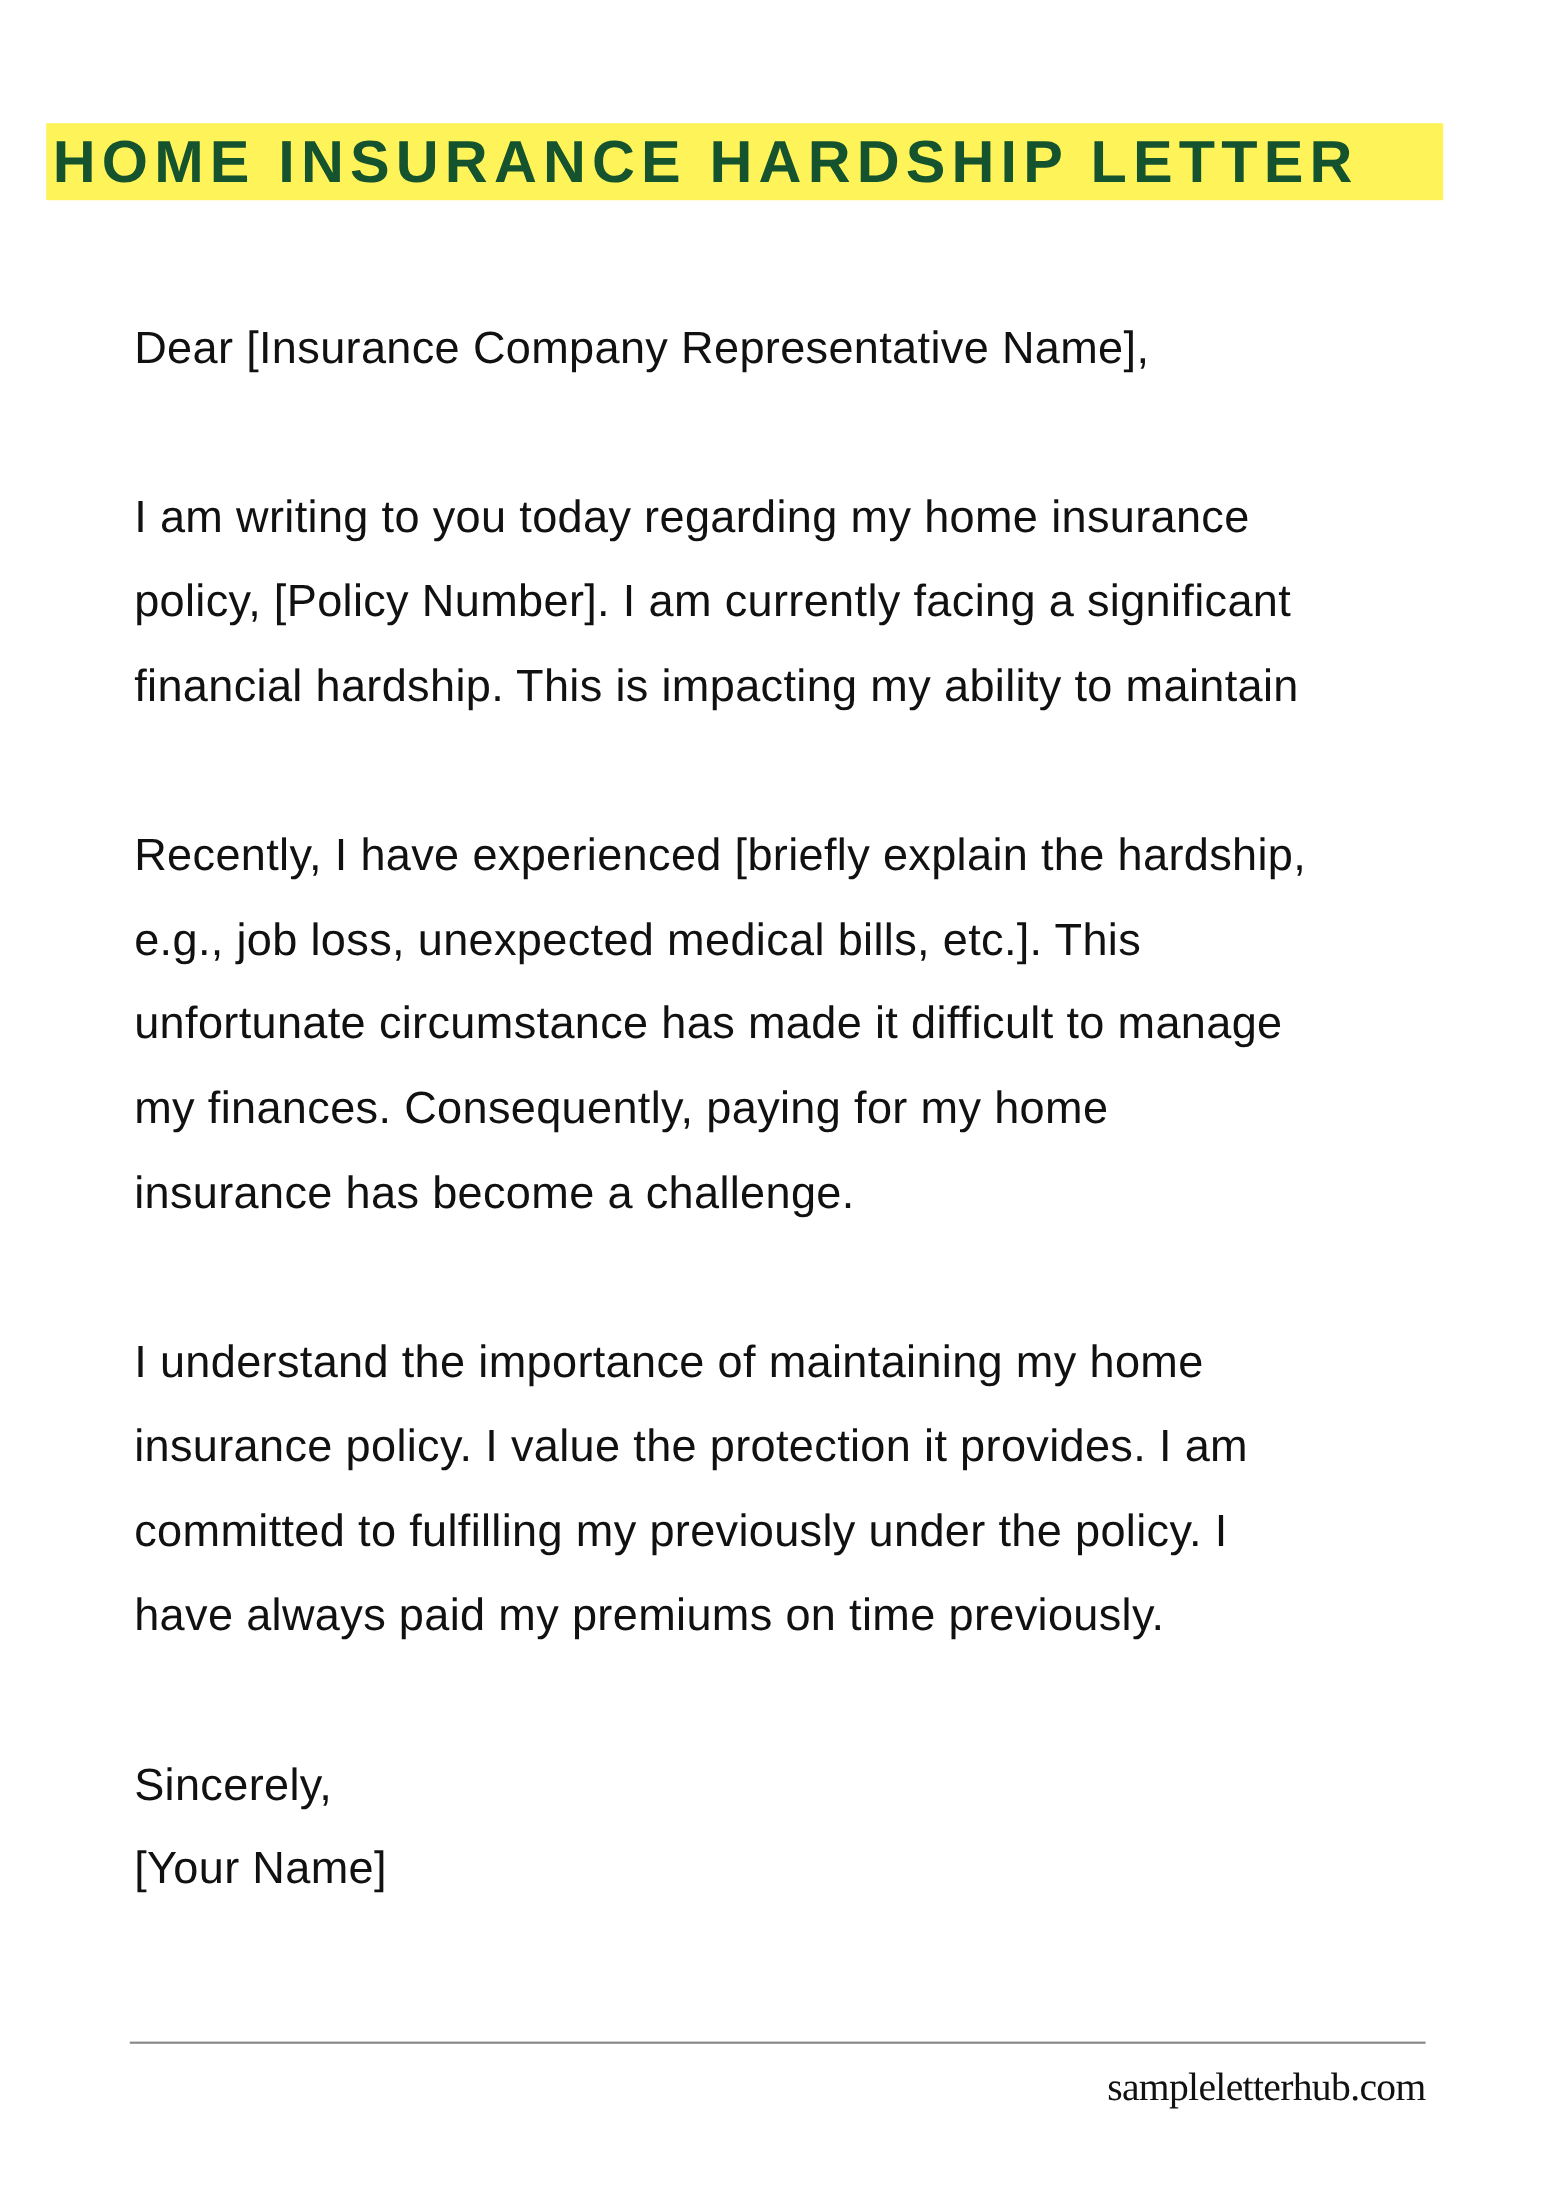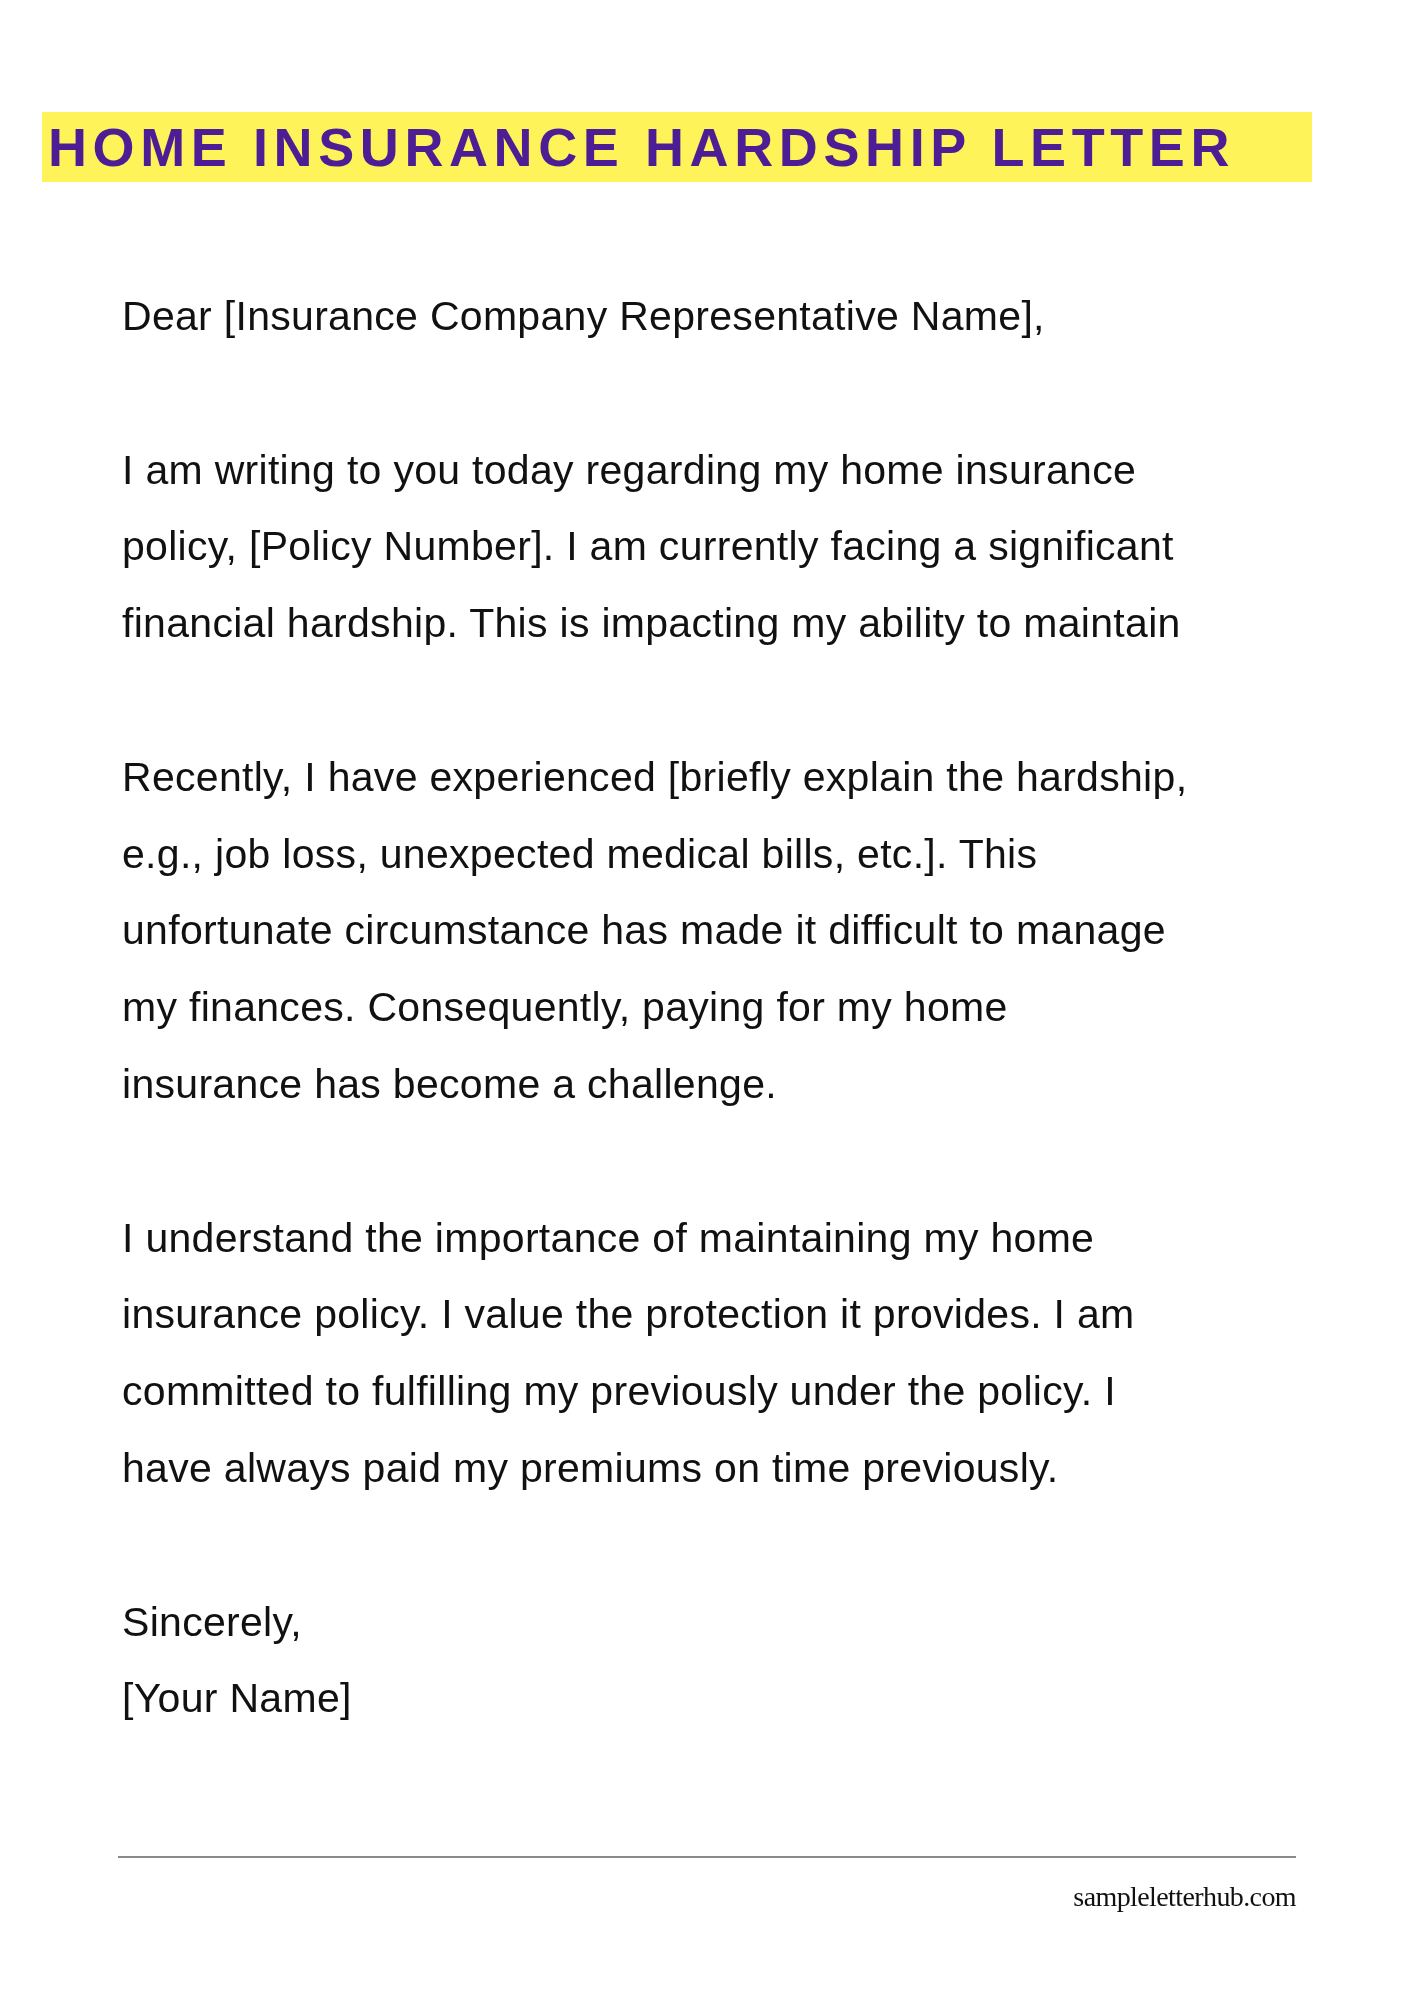--- a/index.html
+++ b/index.html
@@ -26,21 +26,21 @@
     .title-text {
       position: absolute;
       left: 48px;
       top: 112px;
       height: 70px;
       line-height: 70px;
       font-family: "Liberation Sans", sans-serif;
       font-weight: bold;
       font-size: 54px;
       letter-spacing: 5.6px;
-      color: #4c1d95;
+      color: #14532d;
       white-space: nowrap;
     }
     .letter-body {
       position: absolute;
       left: 122px;
       top: 278px;
       width: 1260px;
       font-family: "Liberation Sans", sans-serif;
       font-size: 41px;
       line-height: 76.8px;
@@ -62,21 +62,21 @@
       top: 1856px;
       width: 1178px;
       height: 0;
       border-top: 2px solid #8a8a8a;
     }
     .footer-site {
       position: absolute;
       right: 118px;
       top: 1872px;
       font-family: "Liberation Serif", serif;
-      font-size: 28px;
+      font-size: 36px;
       line-height: 50px;
       color: #111111;
       letter-spacing: -0.6px;
       white-space: nowrap;
     }
   </style>
 </head>
 <body>
 
 <div class="title-highlight"></div>

